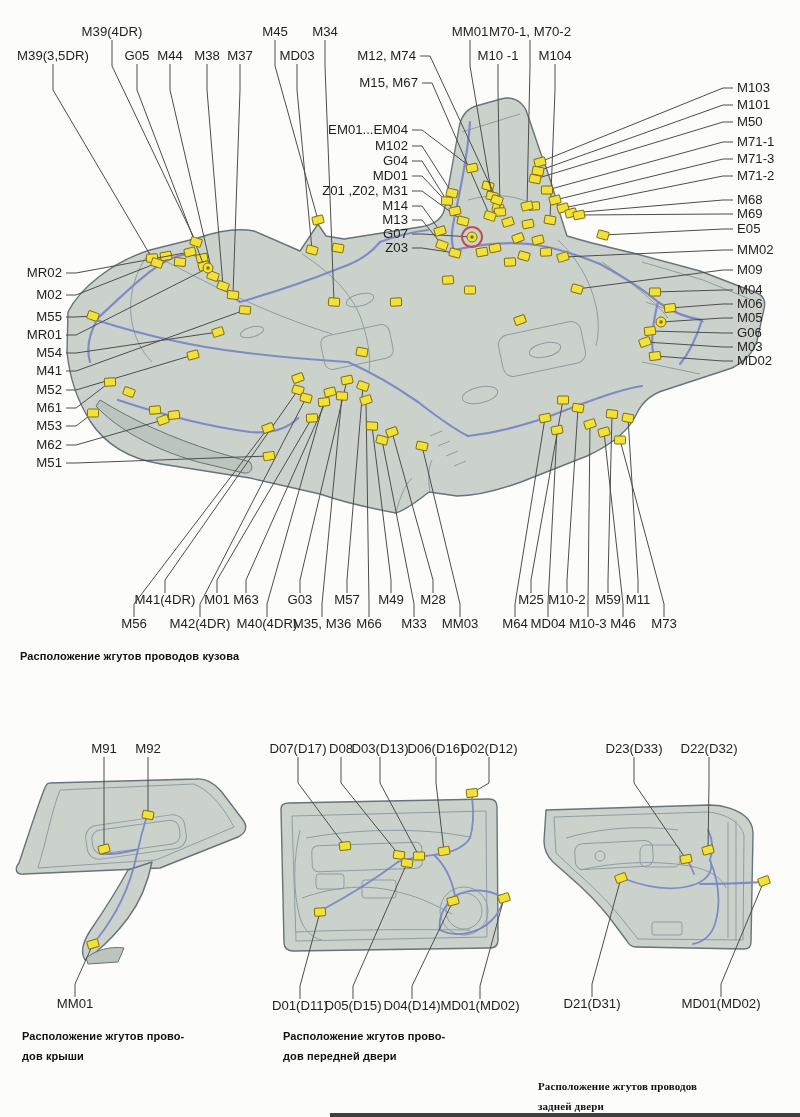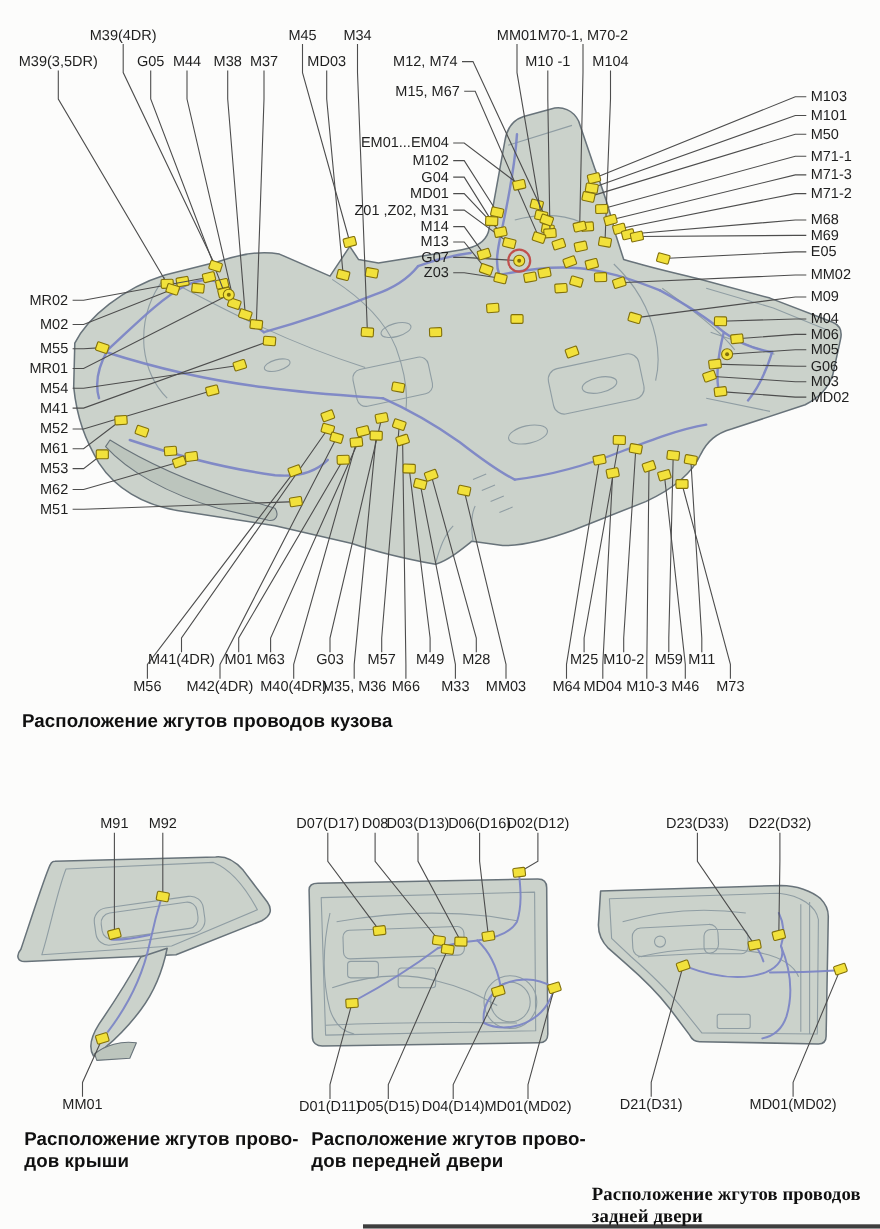--- a/index.html
+++ b/index.html
@@ -9,21 +9,21 @@
   .art-fill{fill:var(--body-fill);stroke:var(--body-stroke);stroke-width:1.4;stroke-linejoin:round;}
   .art-inner{fill:var(--body-fill-dark);stroke:var(--body-stroke);stroke-width:1;stroke-linejoin:round;}
   .art-line{fill:none;stroke:var(--detail-stroke);stroke-width:1;stroke-linejoin:round;}
   .wire{fill:none;stroke:var(--wire);stroke-width:2.2;stroke-linecap:round;stroke-linejoin:round;opacity:.92;}
   .wire-thin{stroke-width:1.8;}
   .leader{fill:none;stroke:var(--leader);stroke-width:1;}
   .conn{fill:var(--connector-fill);stroke:var(--connector-stroke);stroke-width:1;}
   .conn-dot{fill:var(--connector-stroke);stroke:none;}
   .hl{fill:none;stroke:var(--highlight);stroke-width:2;}
   .lbl{fill:var(--label-text);font-family:"Liberation Sans",sans-serif;font-size:13.2px;}
-  .caption{position:absolute;font-weight:bold;font-size:17px;line-height:20px;color:#101010;
+  .caption{position:absolute;font-weight:bold;font-size:11px;line-height:20px;color:#101010;
            white-space:pre-line;letter-spacing:.1px;}
   .scan-bar{position:absolute;left:330px;top:1113px;width:470px;height:4px;background:#1c1c1c;opacity:.85;}
 </style>
 </head>
 <body>
 
 <svg id="scene" width="800" height="1117" viewBox="0 0 800 1117">
 
   <g>
     <path class="art-fill" d="

